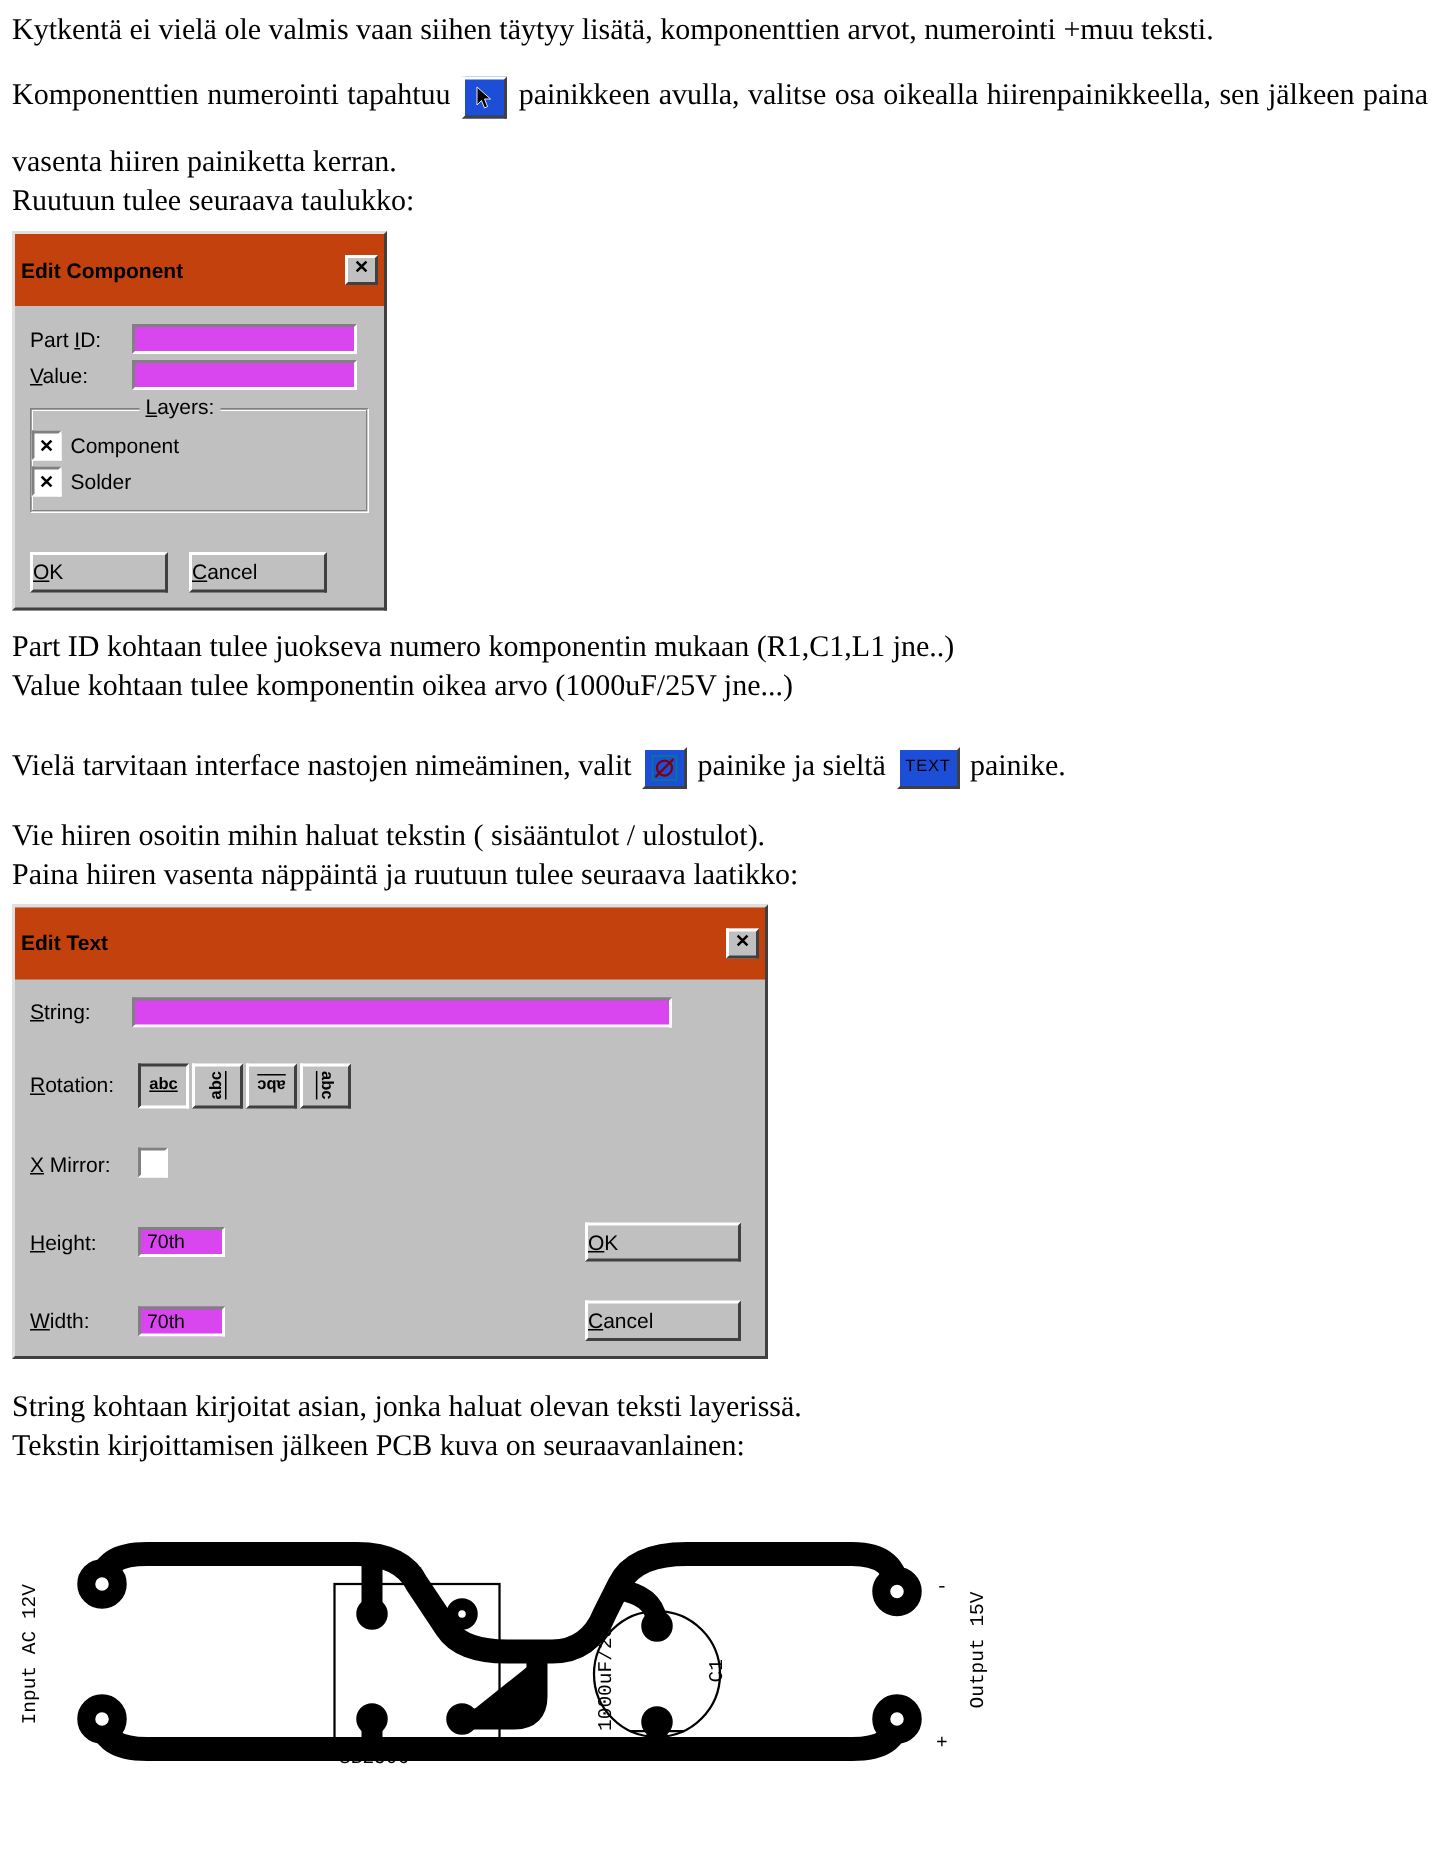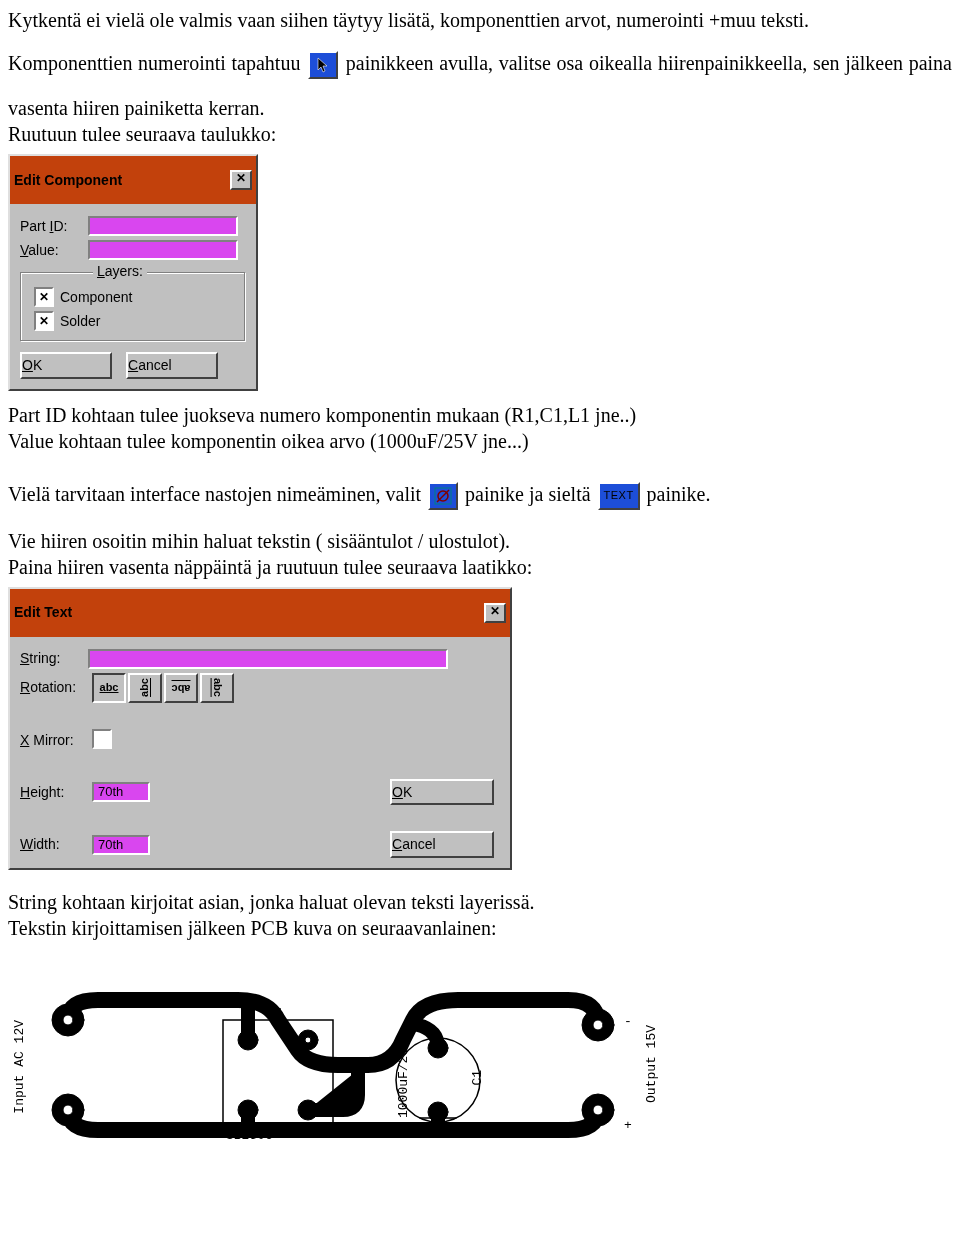--- a/index.html
+++ b/index.html
@@ -58,22 +58,22 @@
     font-size: 13px;
   }
   .field-short { width: 150px; }
   .field-long { width: 360px; }
   .field-num { width: 58px; }
   .group {
     border: 1px solid #808080;
     border-right-color: #fff;
     border-bottom-color: #fff;
     box-shadow: inset -1px -1px 0 #808080, inset 1px 1px 0 #fff;
-    margin: 12px 0 10px 0;
-    padding: 12px 10px 8px 13px;
+    margin: 12px 0 26px 0;
+    padding: 12px 10px 8px 0;
     position: relative;
   }
   .group-label {
     position: absolute;
     top: -10px;
     left: 72px;
     background: #c0c0c0;
     padding: 0 4px;
   }
   .chk {
@@ -226,21 +226,21 @@
 <p>Vie hiiren osoitin mihin haluat tekstin ( sisääntulot / ulostulot).</p>
 <p>Paina hiiren vasenta näppäintä ja ruutuun tulee seuraava laatikko:</p>
 
 
 <div class="dlg" style="width:500px">
   <div class="titlebar">
     <span>Edit Text</span>
     <span class="closebox">✕</span>
   </div>
   <div class="body">
-    <div class="row" style="margin-bottom:4px">
+    <div class="row" style="margin-bottom:24px">
       <span class="lbl"><span class="u">S</span><span>tring:</span></span>
       <span class="field field-long"></span>
     </div>
     <div class="dlg2-grid">
       <span><span class="u">R</span><span>otation:</span></span>
       <span class="rot-btns">
         <span class="rot-btn sel">
             <span style="text-decoration:underline">abc</span>
           </span>
         <span class="rot-btn">

